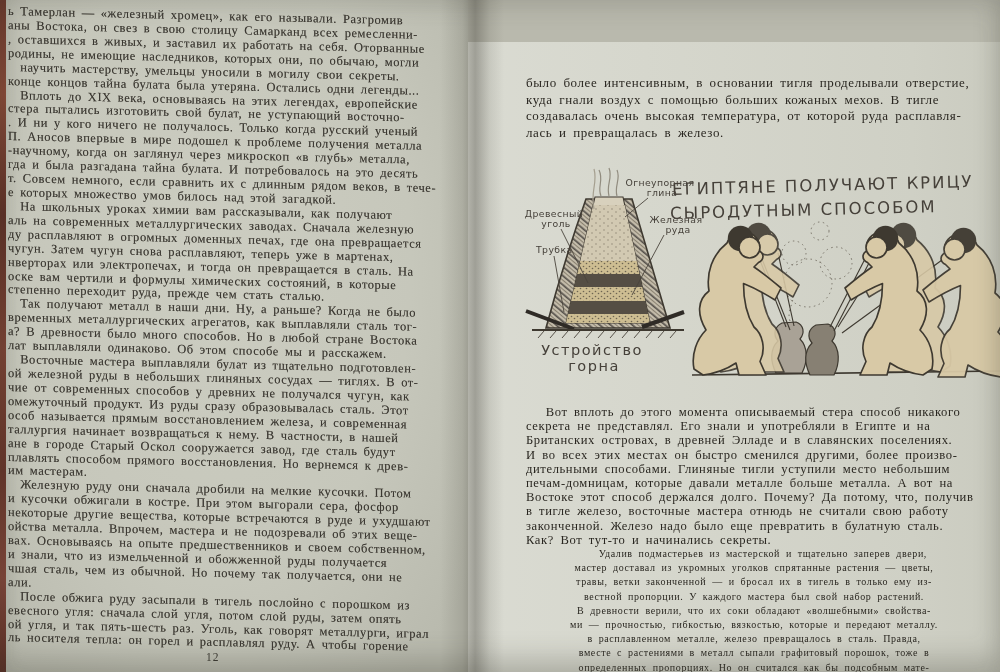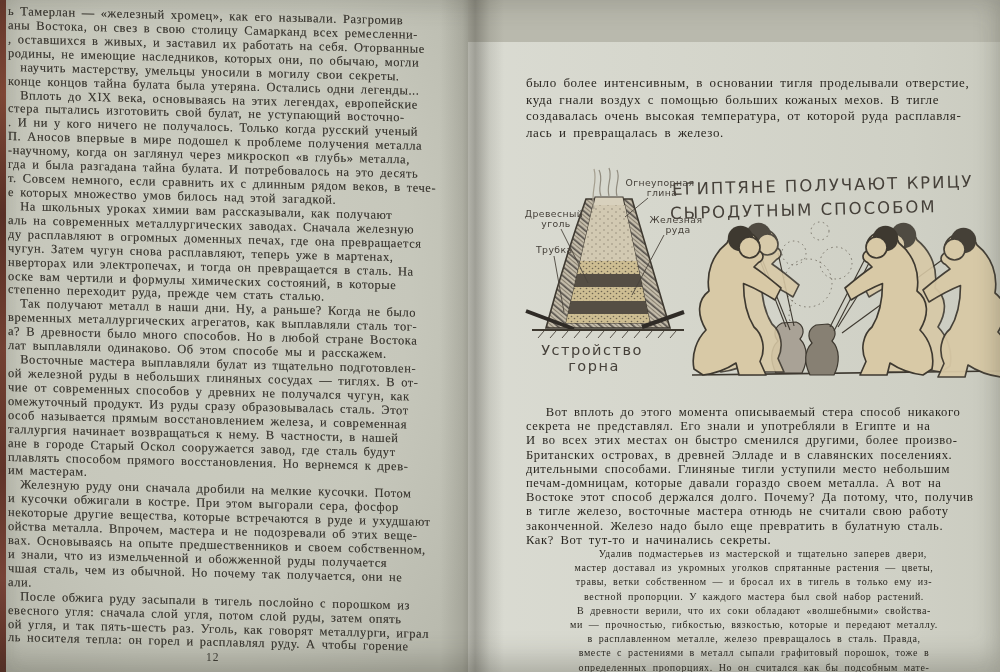--- a/index.html
+++ b/index.html
@@ -230,34 +230,34 @@
 
         <use href="#worker" transform="translate(452,207) scale(-1.5,1.5)" opacity="0.88"></use>
         <use href="#worker" transform="translate(434,210) scale(-1.5,1.5)"></use>
         <use href="#worker" transform="translate(512,212) scale(-1.5,1.5)" opacity="0.95"></use>
       </g>
     </svg>
 
     <div class="rp-text rp-mid">
         <div class="tline">   Вот вплоть до этого момента описываемый стера способ никакого</div>
         <div class="tline">секрета не представлял. Его знали и употребляли в Египте и на</div>
+        <div class="tline">Британских островах, в древней Элладе и в славянских поселениях.</div>
         <div class="tline">И во всех этих местах он быстро сменился другими, более произво-</div>
-        <div class="tline">Британских островах, в древней Элладе и в славянских поселениях.</div>
         <div class="tline">дительными способами. Глиняные тигли уступили место небольшим</div>
-        <div class="tline">печам-домницам, которые давали гораздо своем металла. А вот на</div>
+        <div class="tline">печам-домницам, которые давали металле больше металла. А вот на</div>
         <div class="tline">Востоке этот способ держался долго. Почему? Да потому, что, получив</div>
         <div class="tline">в тигле железо, восточные мастера отнюдь не считали свою работу</div>
         <div class="tline">законченной. Железо надо было еще превратить в булатную сталь.</div>
         <div class="tline">Как? Вот тут-то и начинались секреты.</div>
       </div>
 
     <div class="rp-text rp-bottom">
         <div class="tline">   Удалив подмастерьев из мастерской и тщательно заперев двери,</div>
         <div class="tline">мастер доставал из укромных уголков спрятанные растения — цветы,</div>
-        <div class="tline">травы, ветки собственном — и бросал их в тигель в только ему из-</div>
+        <div class="tline">травы, ветки законченной — и бросал их в тигель в только ему из-</div>
         <div class="tline">вестной пропорции. У каждого мастера был свой набор растений.</div>
         <div class="tline">В древности верили, что их соки обладают «волшебными» свойства-</div>
         <div class="tline">ми — прочностью, гибкостью, вязкостью, которые и передают металлу.</div>
         <div class="tline">в расплавленном металле, железо превращалось в сталь. Правда,</div>
         <div class="tline">вместе с растениями в металл сыпали графитовый порошок, тоже в</div>
         <div class="tline">определенных пропорциях. Но он считался как бы подсобным мате-</div>
         <div class="tline">риалом, не влияющим на свойства металла. И невдомек было масте-</div>
       </div>
 
     <div class="pagenum pagenum-right">13</div>

